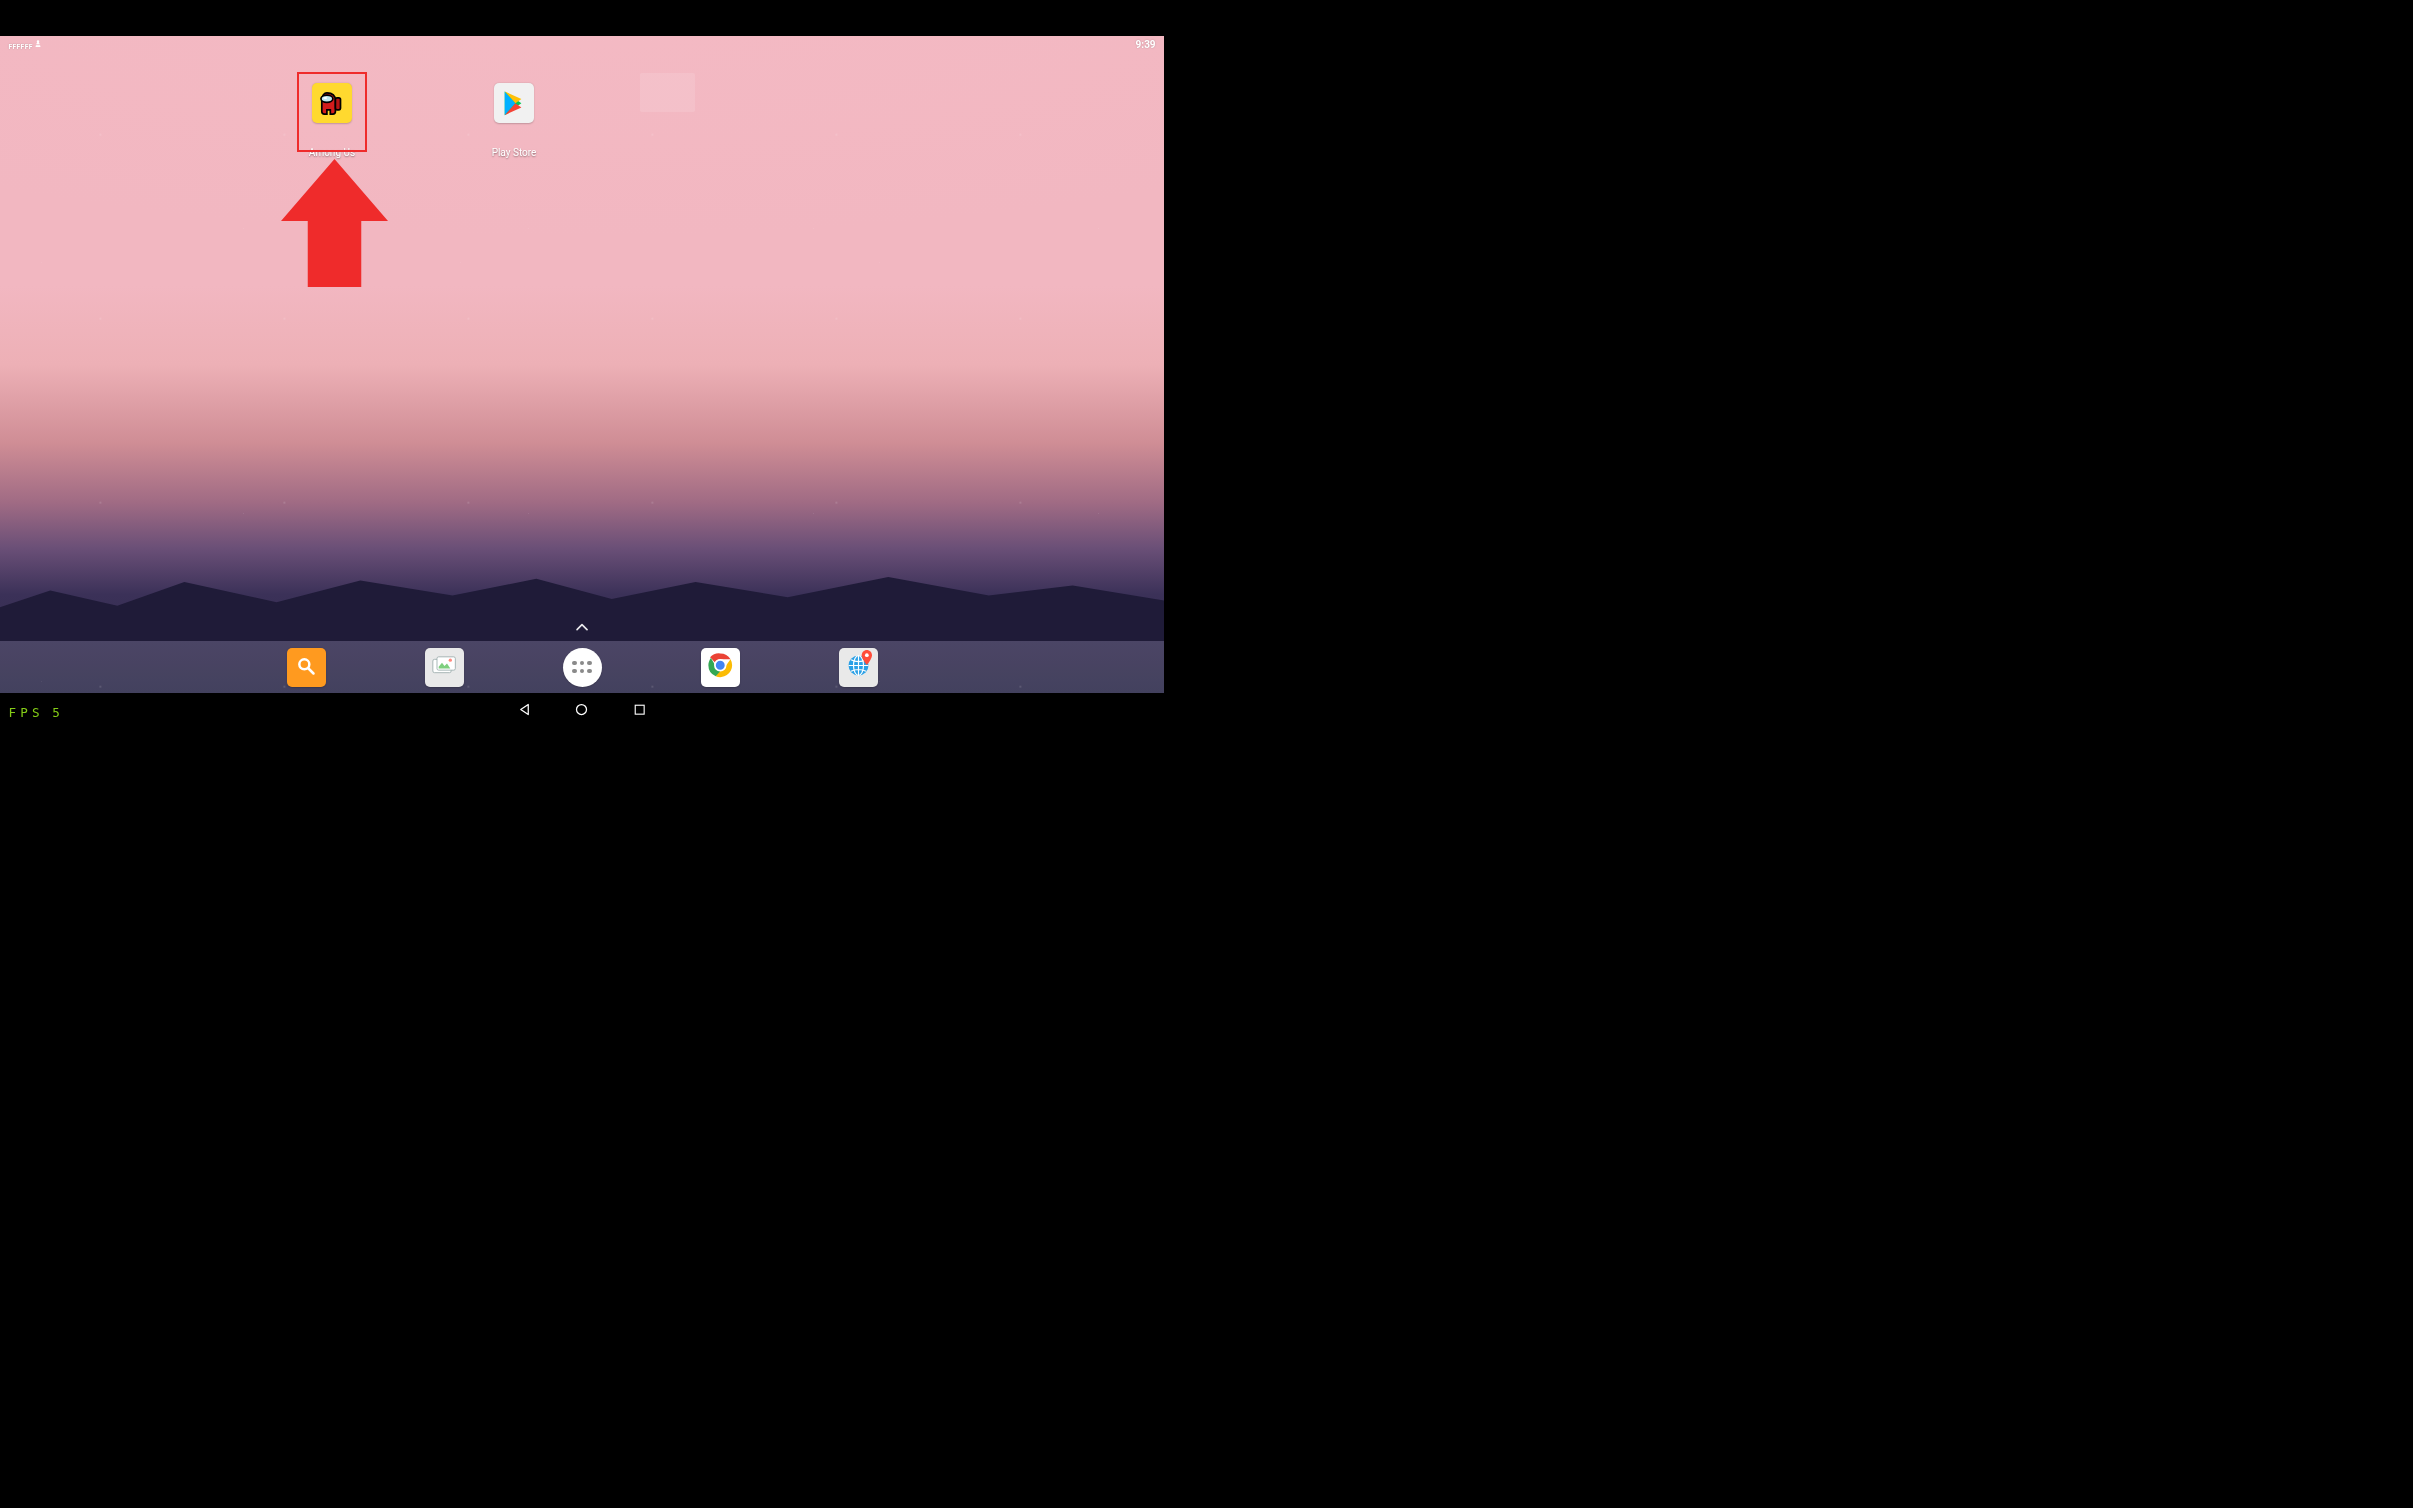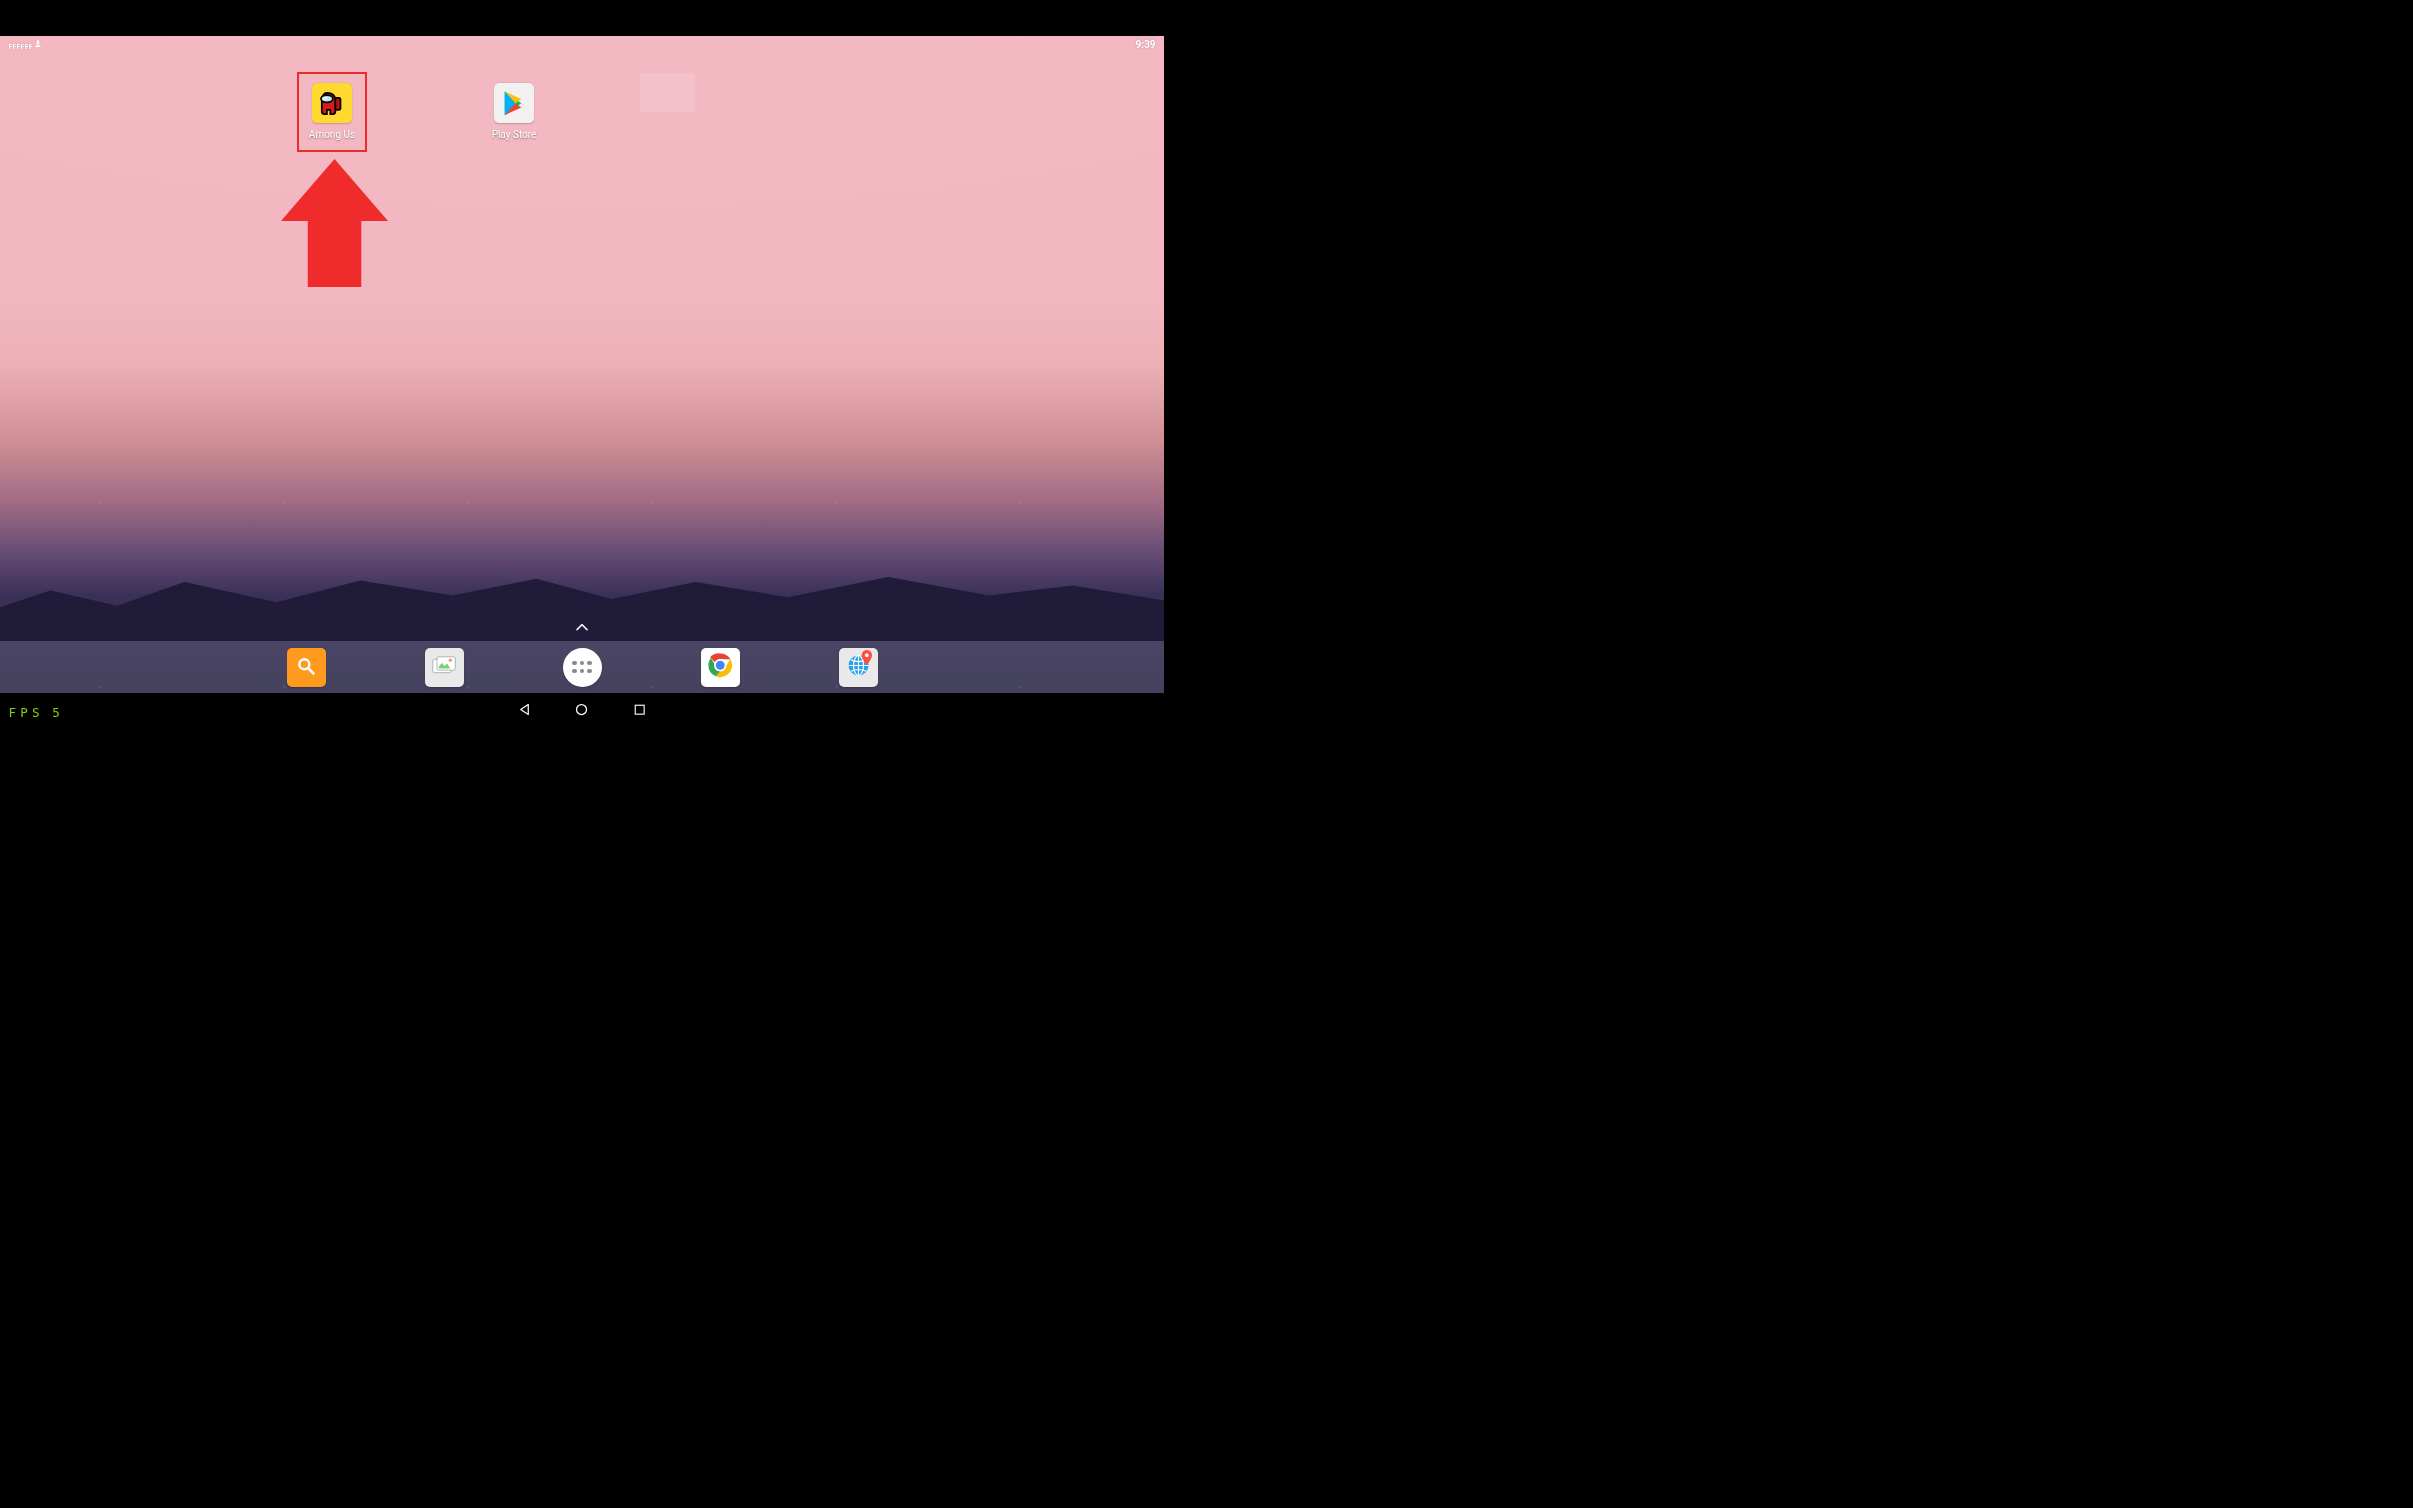--- a/index.html
+++ b/index.html
@@ -85,20 +85,21 @@
   }
   .pawn-ico { display: inline-block; }
   .statusbar .right { font-size: 10px; font-weight: 700; }
 
   
   .app {
     position: absolute;
     width: 80px;
     display: flex; flex-direction: column; align-items: center;
     cursor: pointer;
+    gap: 18px;
   }
   .app .tile {
     width: 40px; height: 40px; border-radius: 5px;
     display: flex; align-items: center; justify-content: center;
     box-shadow: 0 0.8px 1.7px rgba(0,0,0,.2);
     overflow: hidden;
   }
   .app .label {
     margin-top: 5.9px;
     color: #fff; font-size: 10px; font-weight: 400;

